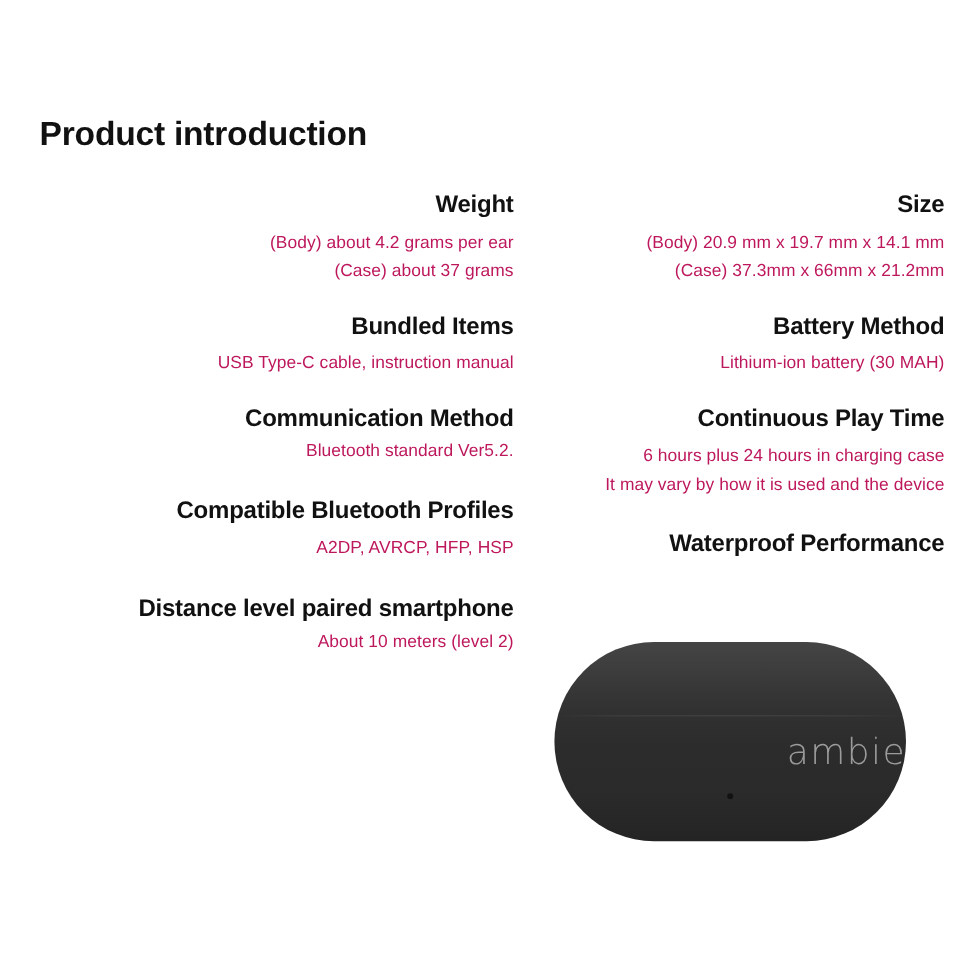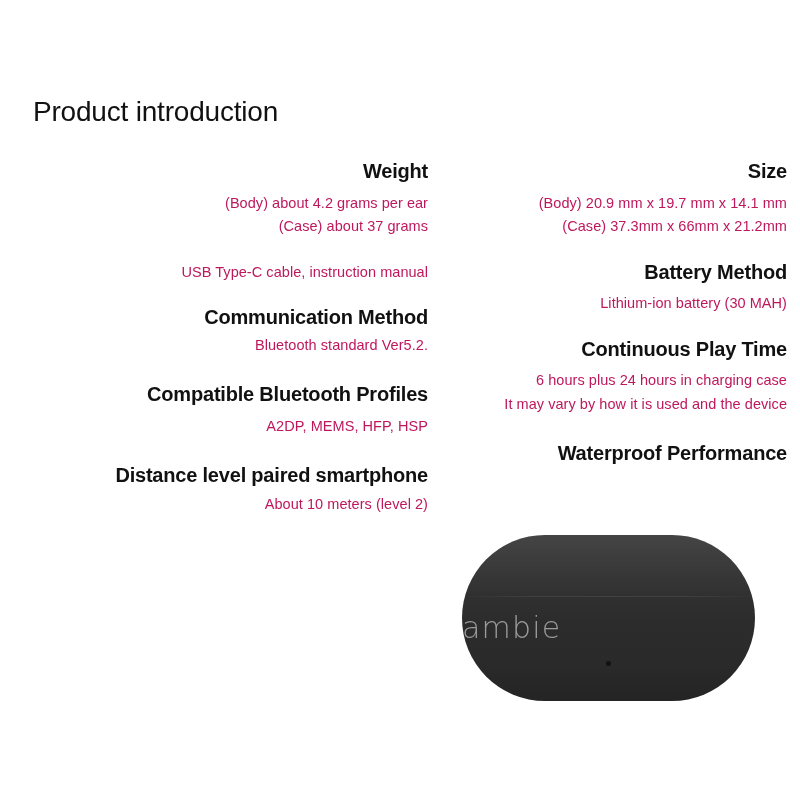--- a/index.html
+++ b/index.html
@@ -19,21 +19,21 @@
     position: absolute;
     left: 0; top: 0;
     width: 800px;
     height: 800px;
   }
   .page-title {
     position: absolute;
     left: 33px;
     top: 98px;
     font-size: 28px;
-    font-weight: normal;
+    font-weight: bold;
     letter-spacing: -0.2px;
     color: #111111;
     line-height: 1;
   }
   .col {
     position: absolute;
     top: 160px;
   }
   .col-left  { left: 33px;  width: 395px; }
   .col-right { left: 437px; width: 350px; }
@@ -108,21 +108,21 @@
       rgba(255,255,255,0.055) 0%,
       rgba(255,255,255,0.012) 70%,
       rgba(255,255,255,0) 100%);
     border-radius: 83px 83px 0 0 / 61px 61px 0 0;
   }
   .case-logo {
     position: absolute;
     left: 0;
     right: 0;
     top: 78px;
-    text-align: left;
+    text-align: right;
     font-family: "DejaVu Sans", sans-serif;
     font-size: 30px;
     font-weight: 300;
     letter-spacing: 1.2px;
     color: #9b9b9b;
     line-height: 1;
   }
   .case-led {
     position: absolute;
     left: 50%;
@@ -145,37 +145,38 @@
 
     <div class="spec">
       <div class="spec-heading">Weight</div>
       <div class="spec-lines">
         <div class="spec-line">(Body) about 4.2 grams per ear</div>
         <div class="spec-line">(Case) about 37 grams</div>
       </div>
     </div>
 
     <div class="spec">
+      <div class="spec-heading">Bundled Items</div>
       <div class="spec-lines">
         <div class="spec-line">USB Type-C cable, instruction manual</div>
       </div>
     </div>
 
 
     <div class="spec gap-lg gap-sm">
       <div class="spec-heading">Communication Method</div>
       <div class="spec-lines">
         <div class="spec-line">Bluetooth standard Ver5.2.</div>
       </div>
     </div>
 
     <div class="spec gap-sm">
       <div class="spec-heading">Compatible Bluetooth Profiles</div>
       <div class="spec-lines">
-        <div class="spec-line">A2DP, MEMS, HFP, HSP</div>
+        <div class="spec-line">A2DP, AVRCP, HFP, HSP</div>
       </div>
     </div>
 
     <div class="spec tight">
       <div class="spec-heading">Distance level paired smartphone</div>
       <div class="spec-lines">
         <div class="spec-line">About 10 meters (level 2)</div>
       </div>
     </div>
 

